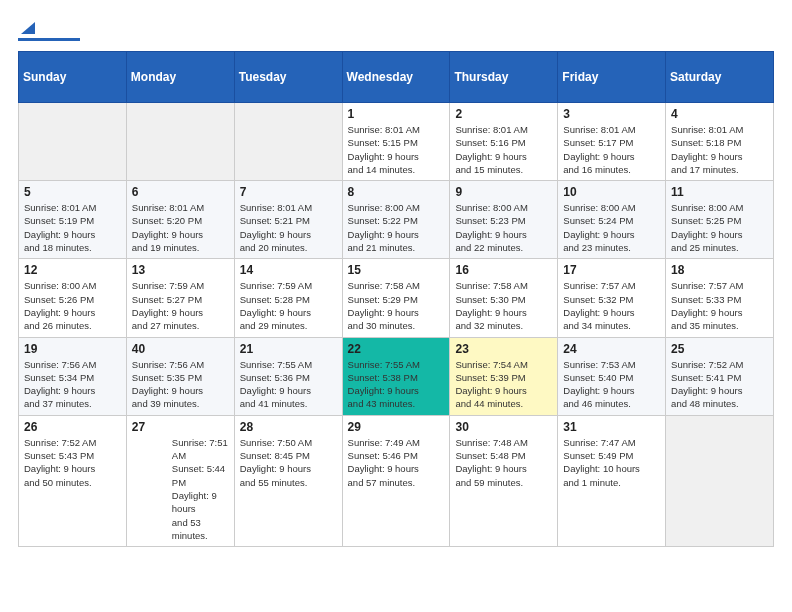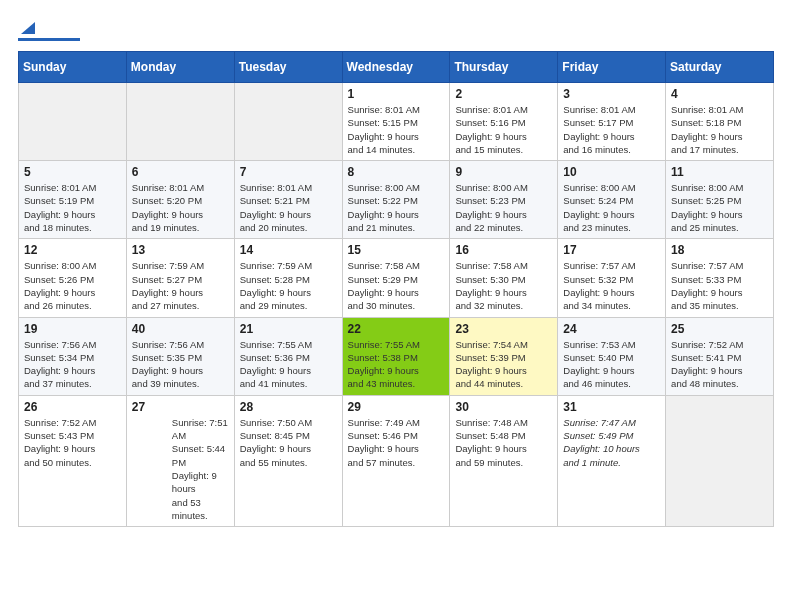--- a/index.html
+++ b/index.html
@@ -43,21 +43,21 @@
     .calendar {
       width: 100%;
       border-collapse: collapse;
       border: 1px solid #ccc;
     }
     .calendar th {
       background: #2563b8;
       color: #fff;
       font-size: 12px;
       font-weight: bold;
-      padding: 8px 4px;
+      padding: 18px 4px;
       text-align: left;
       border: 1px solid #1a4fa0;
     }
     .calendar td {
       vertical-align: top;
       border: 1px solid #ccc;
       padding: 4px 5px;
       width: 108px;
       min-height: 80px;
       background: #fff;
@@ -270,21 +270,21 @@
 Daylight: 9 hours
 and 39 minutes.</div>
           </td>
           <td style="background: rgb(245, 247, 250);">
             <div class="day-number">21</div>
             <div class="day-info" style="white-space: pre-line;">Sunrise: 7:55 AM
 Sunset: 5:36 PM
 Daylight: 9 hours
 and 41 minutes.</div>
           </td>
-          <td style="background: #84cc16;">
+          <td style="background: #14b8a6;">
             <div class="day-number">22</div>
             <div class="day-info" style="white-space: pre-line;">Sunrise: 7:55 AM
 Sunset: 5:38 PM
 Daylight: 9 hours
 and 43 minutes.</div>
           </td>
           <td style="background: #fef9c3;">
             <div class="day-number">23</div>
             <div class="day-info" style="white-space: pre-line;">Sunrise: 7:54 AM
 Sunset: 5:39 PM
@@ -337,21 +337,21 @@
           </td>
           <td>
             <div class="day-number">30</div>
             <div class="day-info" style="white-space: pre-line;">Sunrise: 7:48 AM
 Sunset: 5:48 PM
 Daylight: 9 hours
 and 59 minutes.</div>
           </td>
           <td>
             <div class="day-number">31</div>
-            <div class="day-info" style="white-space: pre-line; font-style: italic;">Sunrise: 7:47 AM
+            <div class="day-info" style="white-space: pre-line;">Sunrise: 7:47 AM
 Sunset: 5:49 PM
 Daylight: 10 hours
 and 1 minute.</div>
           </td>
           <td class="empty-cell"></td>
         </tr>
       </tbody>
   </table>
 </div>
 

